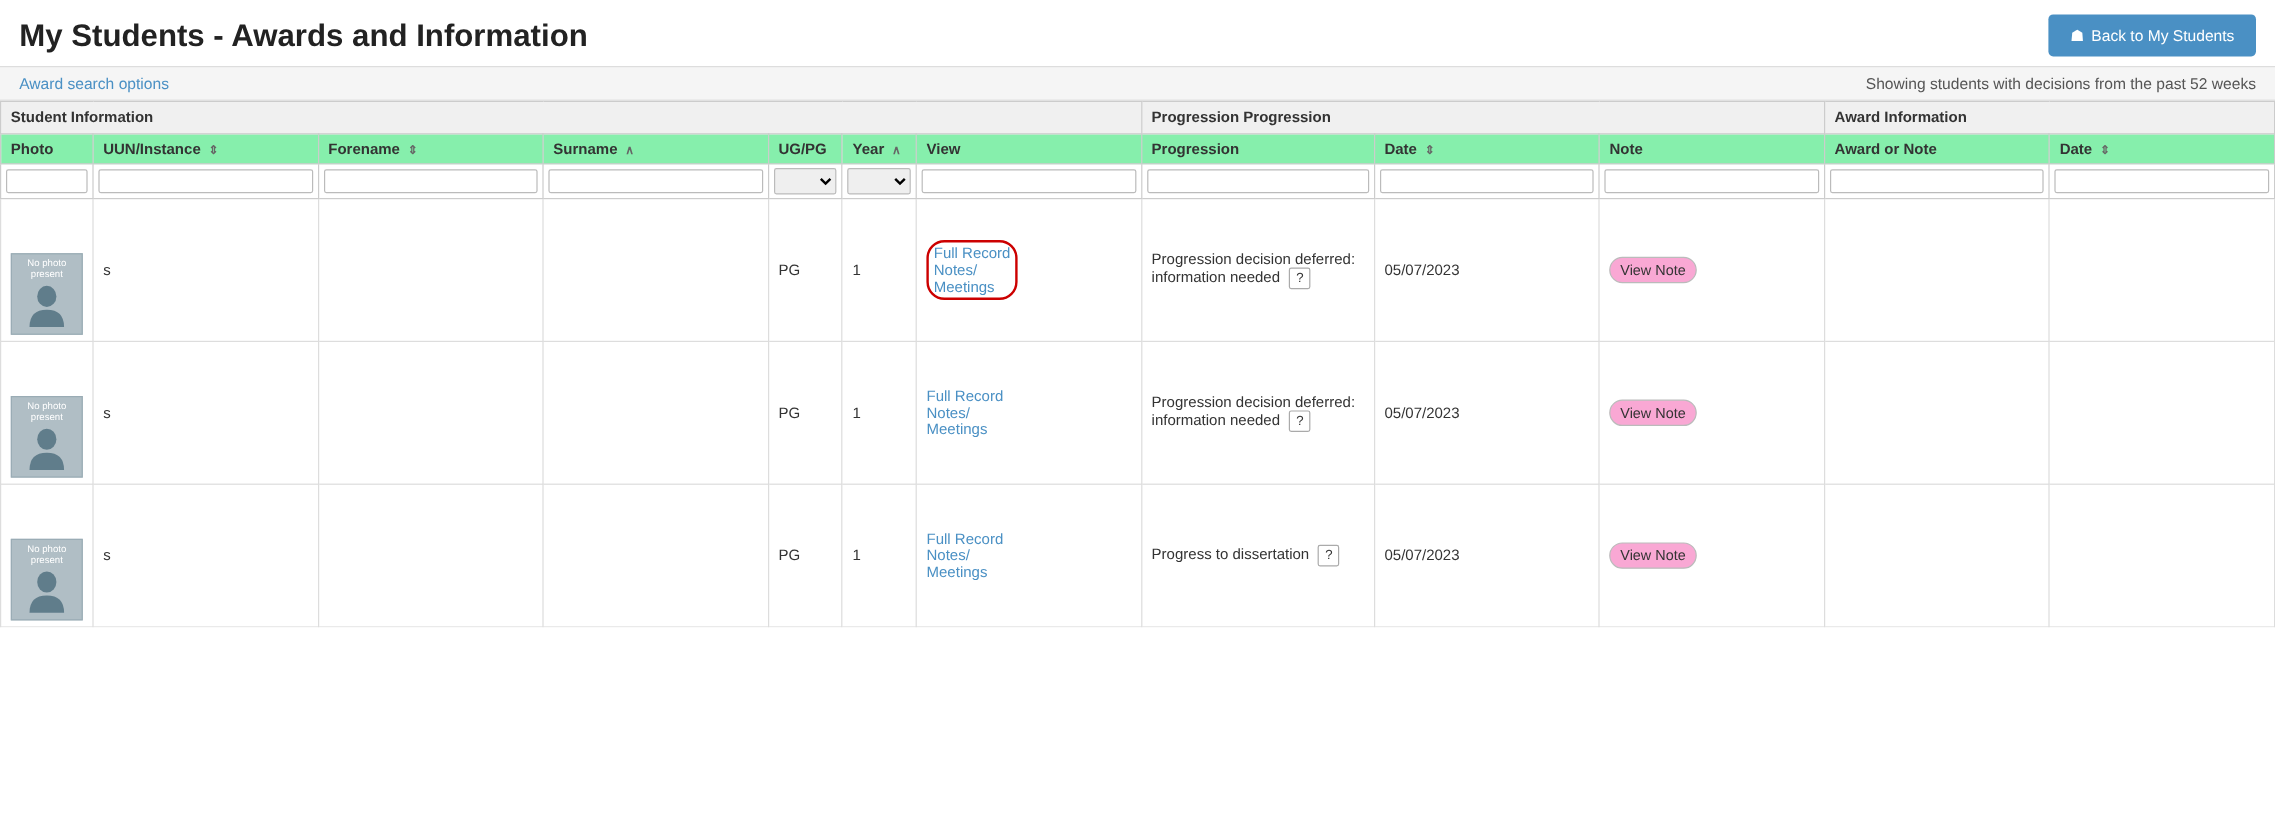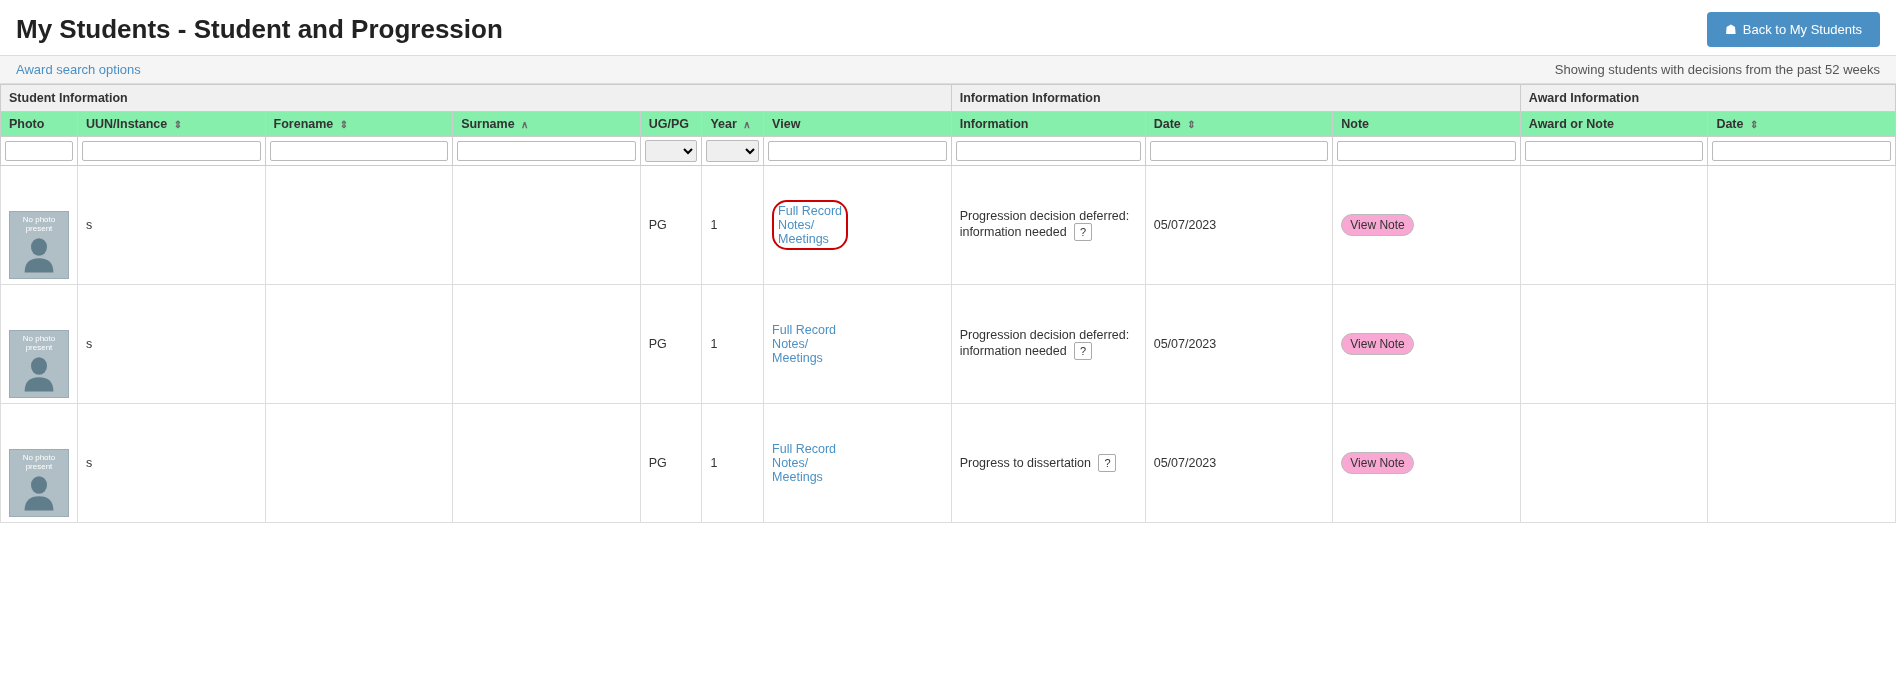--- a/index.html
+++ b/index.html
@@ -176,51 +176,51 @@
     }
 
     .progression-cell {
       max-width: 180px;
     }
   </style>
 </head>
 <body>
 
 <div class="header">
-  <h1 class="page-title">My Students - Student and Progression</h1>
+  <h1 class="page-title">My Students - Awards and Information</h1>
   <button class="back-btn">
     <span>☗</span>
     <span>Back to My Students</span>
   </button>
 </div>
 
 <div class="search-bar">
   <span class="search-bar-link">Award search options</span>
   <span class="search-bar-info">Showing students with decisions from the past 52 weeks</span>
 </div>
 
 <div class="table-container">
   <table>
     <thead>
 
       <tr class="group-header">
         <th colspan="7">Student Information</th>
-        <th colspan="3">Information Information</th>
+        <th colspan="3">Progression Progression</th>
         <th colspan="2" class="award-info">Award Information</th>
       </tr>
 
       <tr class="col-header">
         <th>Photo</th>
         <th>UUN/Instance <span class="sort-icon">⇕</span></th>
         <th>Forename <span class="sort-icon">⇕</span></th>
         <th>Surname <span class="sort-icon">∧</span></th>
         <th>UG/PG</th>
         <th>Year <span class="sort-icon">∧</span></th>
         <th>View</th>
-        <th>Information</th>
+        <th>Progression</th>
         <th>Date <span class="sort-icon">⇕</span></th>
         <th>Note</th>
         <th>Award or Note</th>
         <th>Date <span class="sort-icon">⇕</span></th>
       </tr>
 
       <tr class="filter-row">
         <td><input type="text" value="" style=""></td>
         <td><input type="text" value="" style=""></td>
         <td><input type="text" value="" style=""></td>

